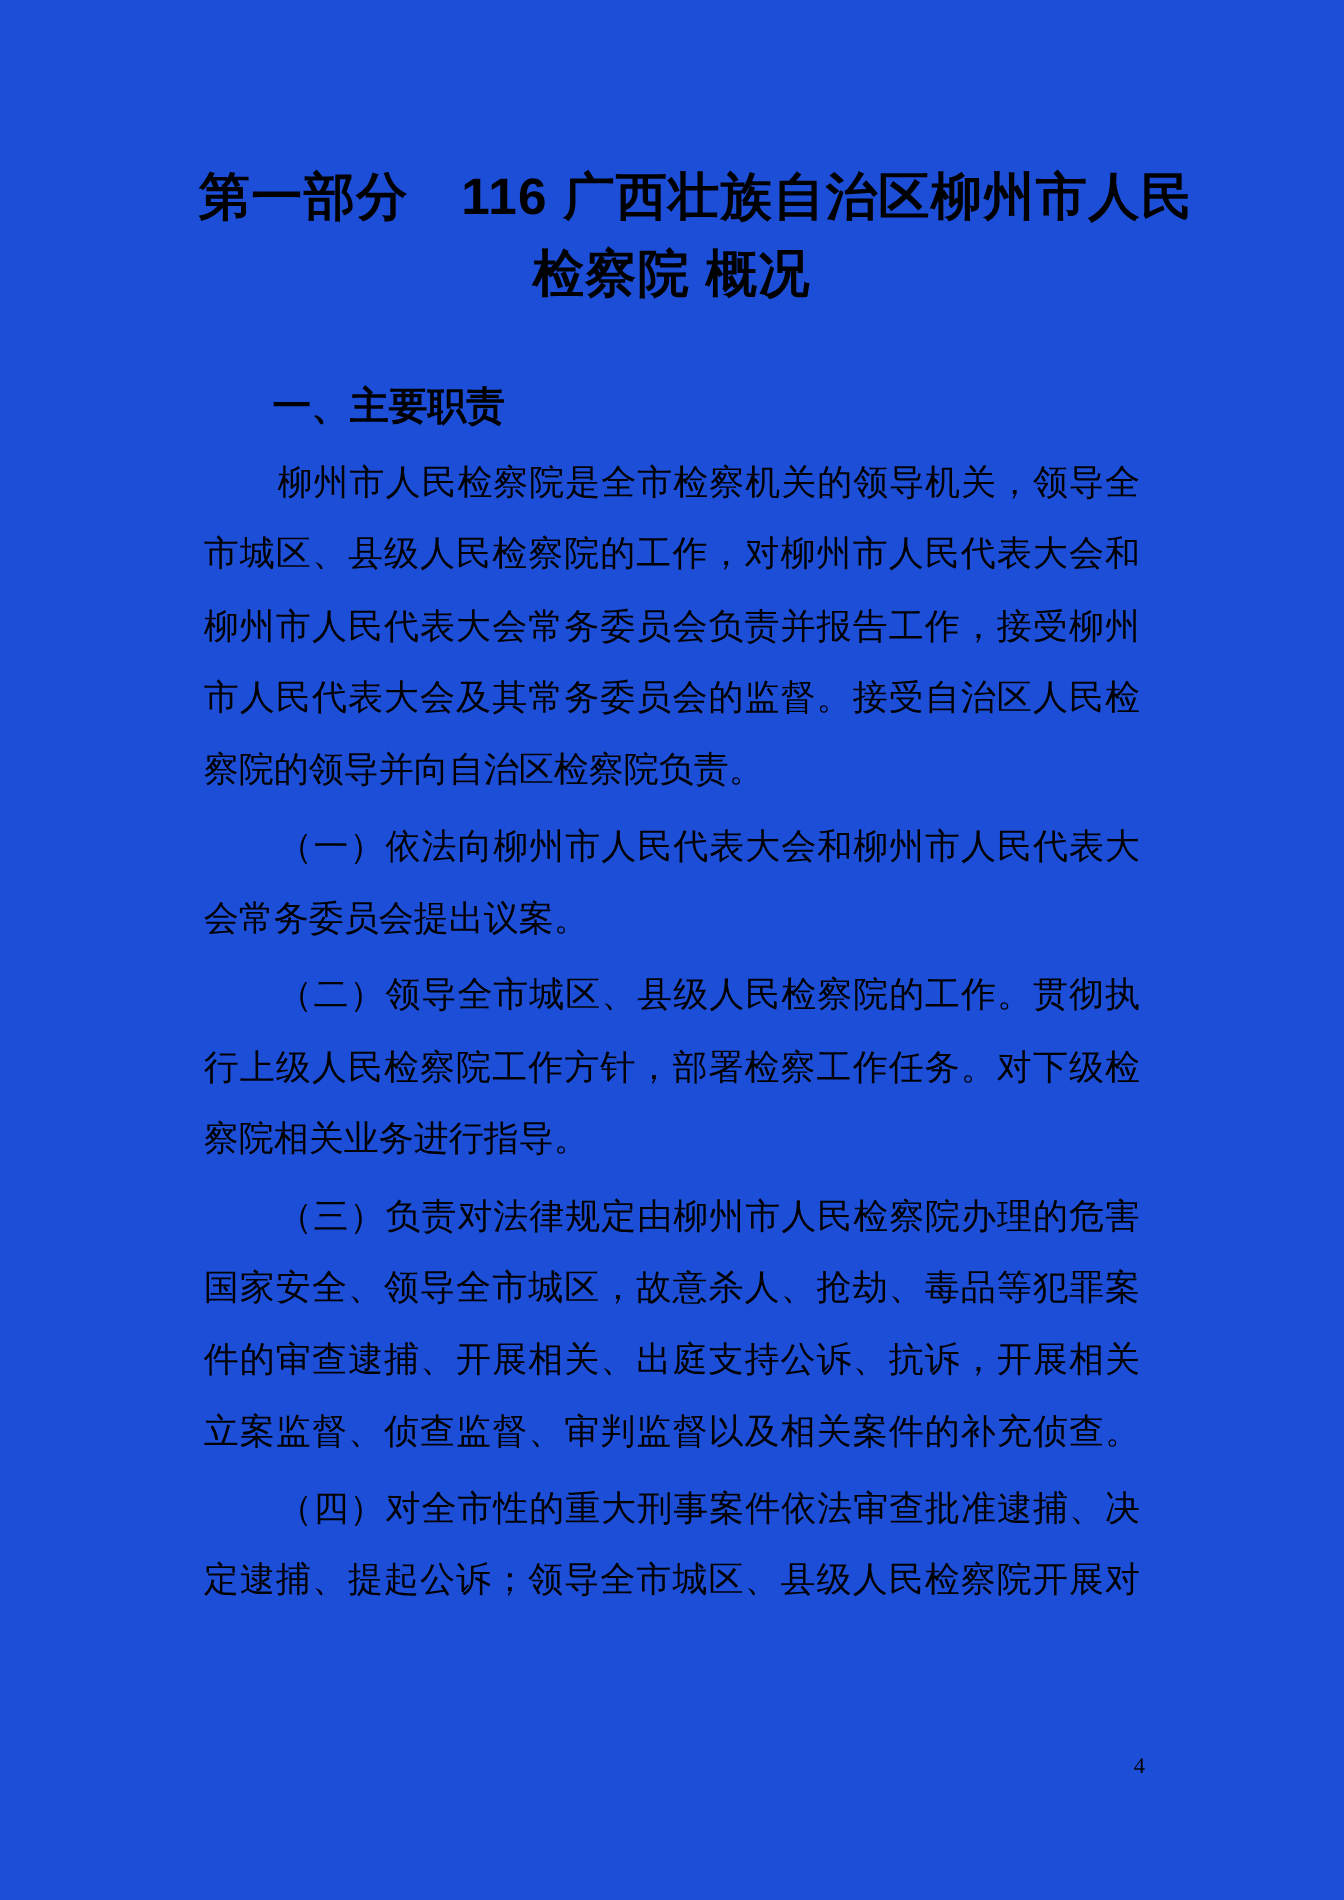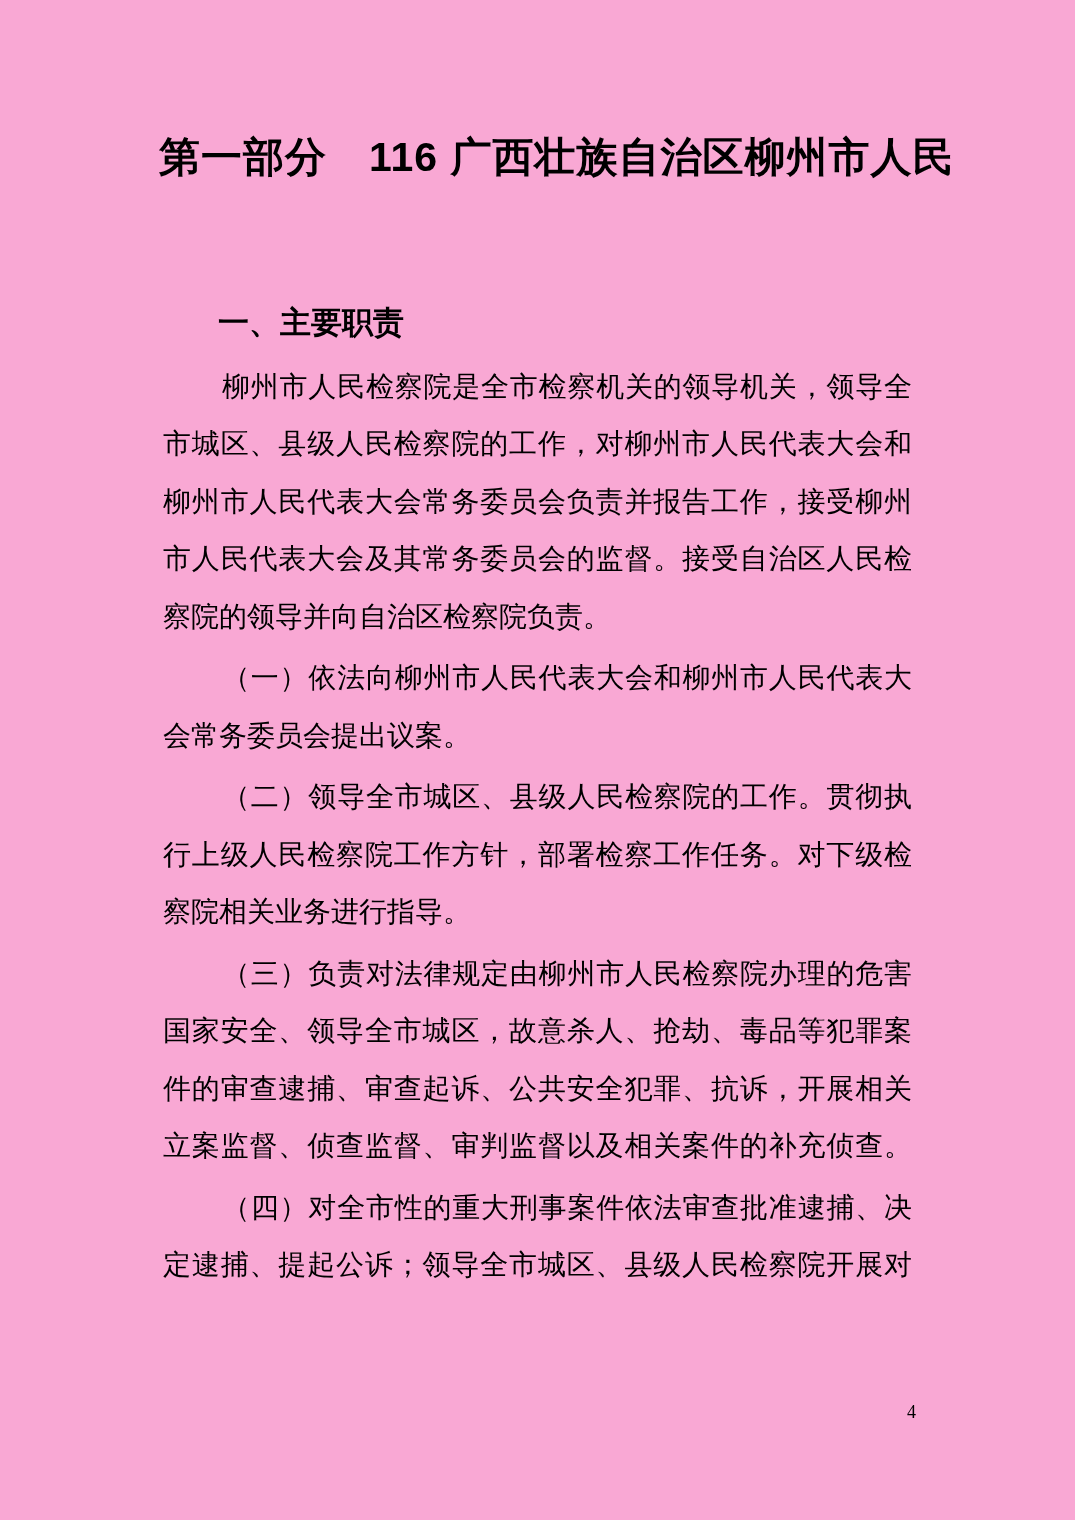--- a/index.html
+++ b/index.html
@@ -5,21 +5,21 @@
   html, body {
     margin: 0;
     padding: 0;
     background: #e8e8e8;
   }
   .page {
     position: relative;
     width: 1075px;
     height: 1520px;
     margin: 0 auto;
-    background: #f9a8d4;
+    background: #1d4ed8;
     overflow: hidden;
     color: #000000;
   }
   .doc-title {
     position: absolute;
     top: 126px;
     left: 159px;
     width: 757px;
     font-family: "Liberation Sans", "DejaVu Sans", sans-serif;
     font-weight: 700;
@@ -33,21 +33,21 @@
     position: absolute;
     top: 296px;
     left: 159px;
     width: 757px;
     font-family: "Liberation Serif", "DejaVu Serif", serif;
     font-weight: 400;
     font-size: 28px;
     line-height: 57.5px;
   }
   .section-heading {
-    font-family: Liberation Mono, monospace;
+    font-family: Liberation Sans, sans-serif;
     font-weight: 700;
     font-size: 31px;
     line-height: 57.5px;
     text-indent: 59px;
     margin: 0;
   }
   .para {
     margin: 4px;
   }
   .ln {
@@ -71,20 +71,21 @@
     line-height: 28px;
   }
 </style>
 </head>
 <body>
 
 <div class="page">
 
   <div class="doc-title">
     <div>第一部分　116 广西壮族自治区柳州市人民</div>
+    <div>检察院 概况</div>
   </div>
 
   <div class="content">
 
     <h2 class="section-heading">一、主要职责</h2>
 
     <div class="para">
       <div class="ln j ind">柳州市人民检察院是全市检察机关的领导机关，领导全</div>
       <div class="ln j">市城区、县级人民检察院的工作，对柳州市人民代表大会和</div>
       <div class="ln j">柳州市人民代表大会常务委员会负责并报告工作，接受柳州</div>
@@ -100,21 +101,21 @@
 
     <div class="para">
       <div class="ln j ind">（二）领导全市城区、县级人民检察院的工作。贯彻执</div>
       <div class="ln j">行上级人民检察院工作方针，部署检察工作任务。对下级检</div>
       <div class="ln">察院相关业务进行指导。</div>
     </div>
 
     <div class="para">
       <div class="ln j ind">（三）负责对法律规定由柳州市人民检察院办理的危害</div>
       <div class="ln j">国家安全、领导全市城区，故意杀人、抢劫、毒品等犯罪案</div>
-      <div class="ln j">件的审查逮捕、审查起诉、公共安全犯罪、抗诉，开展相关</div>
+      <div class="ln j">件的审查逮捕、开展相关、出庭支持公诉、抗诉，开展相关</div>
       <div class="ln j">立案监督、侦查监督、审判监督以及相关案件的补充侦查。</div>
     </div>
 
     <div class="para">
       <div class="ln j ind">（四）对全市性的重大刑事案件依法审查批准逮捕、决</div>
       <div class="ln j">定逮捕、提起公诉；领导全市城区、县级人民检察院开展对</div>
     </div>
 
   </div>
 

